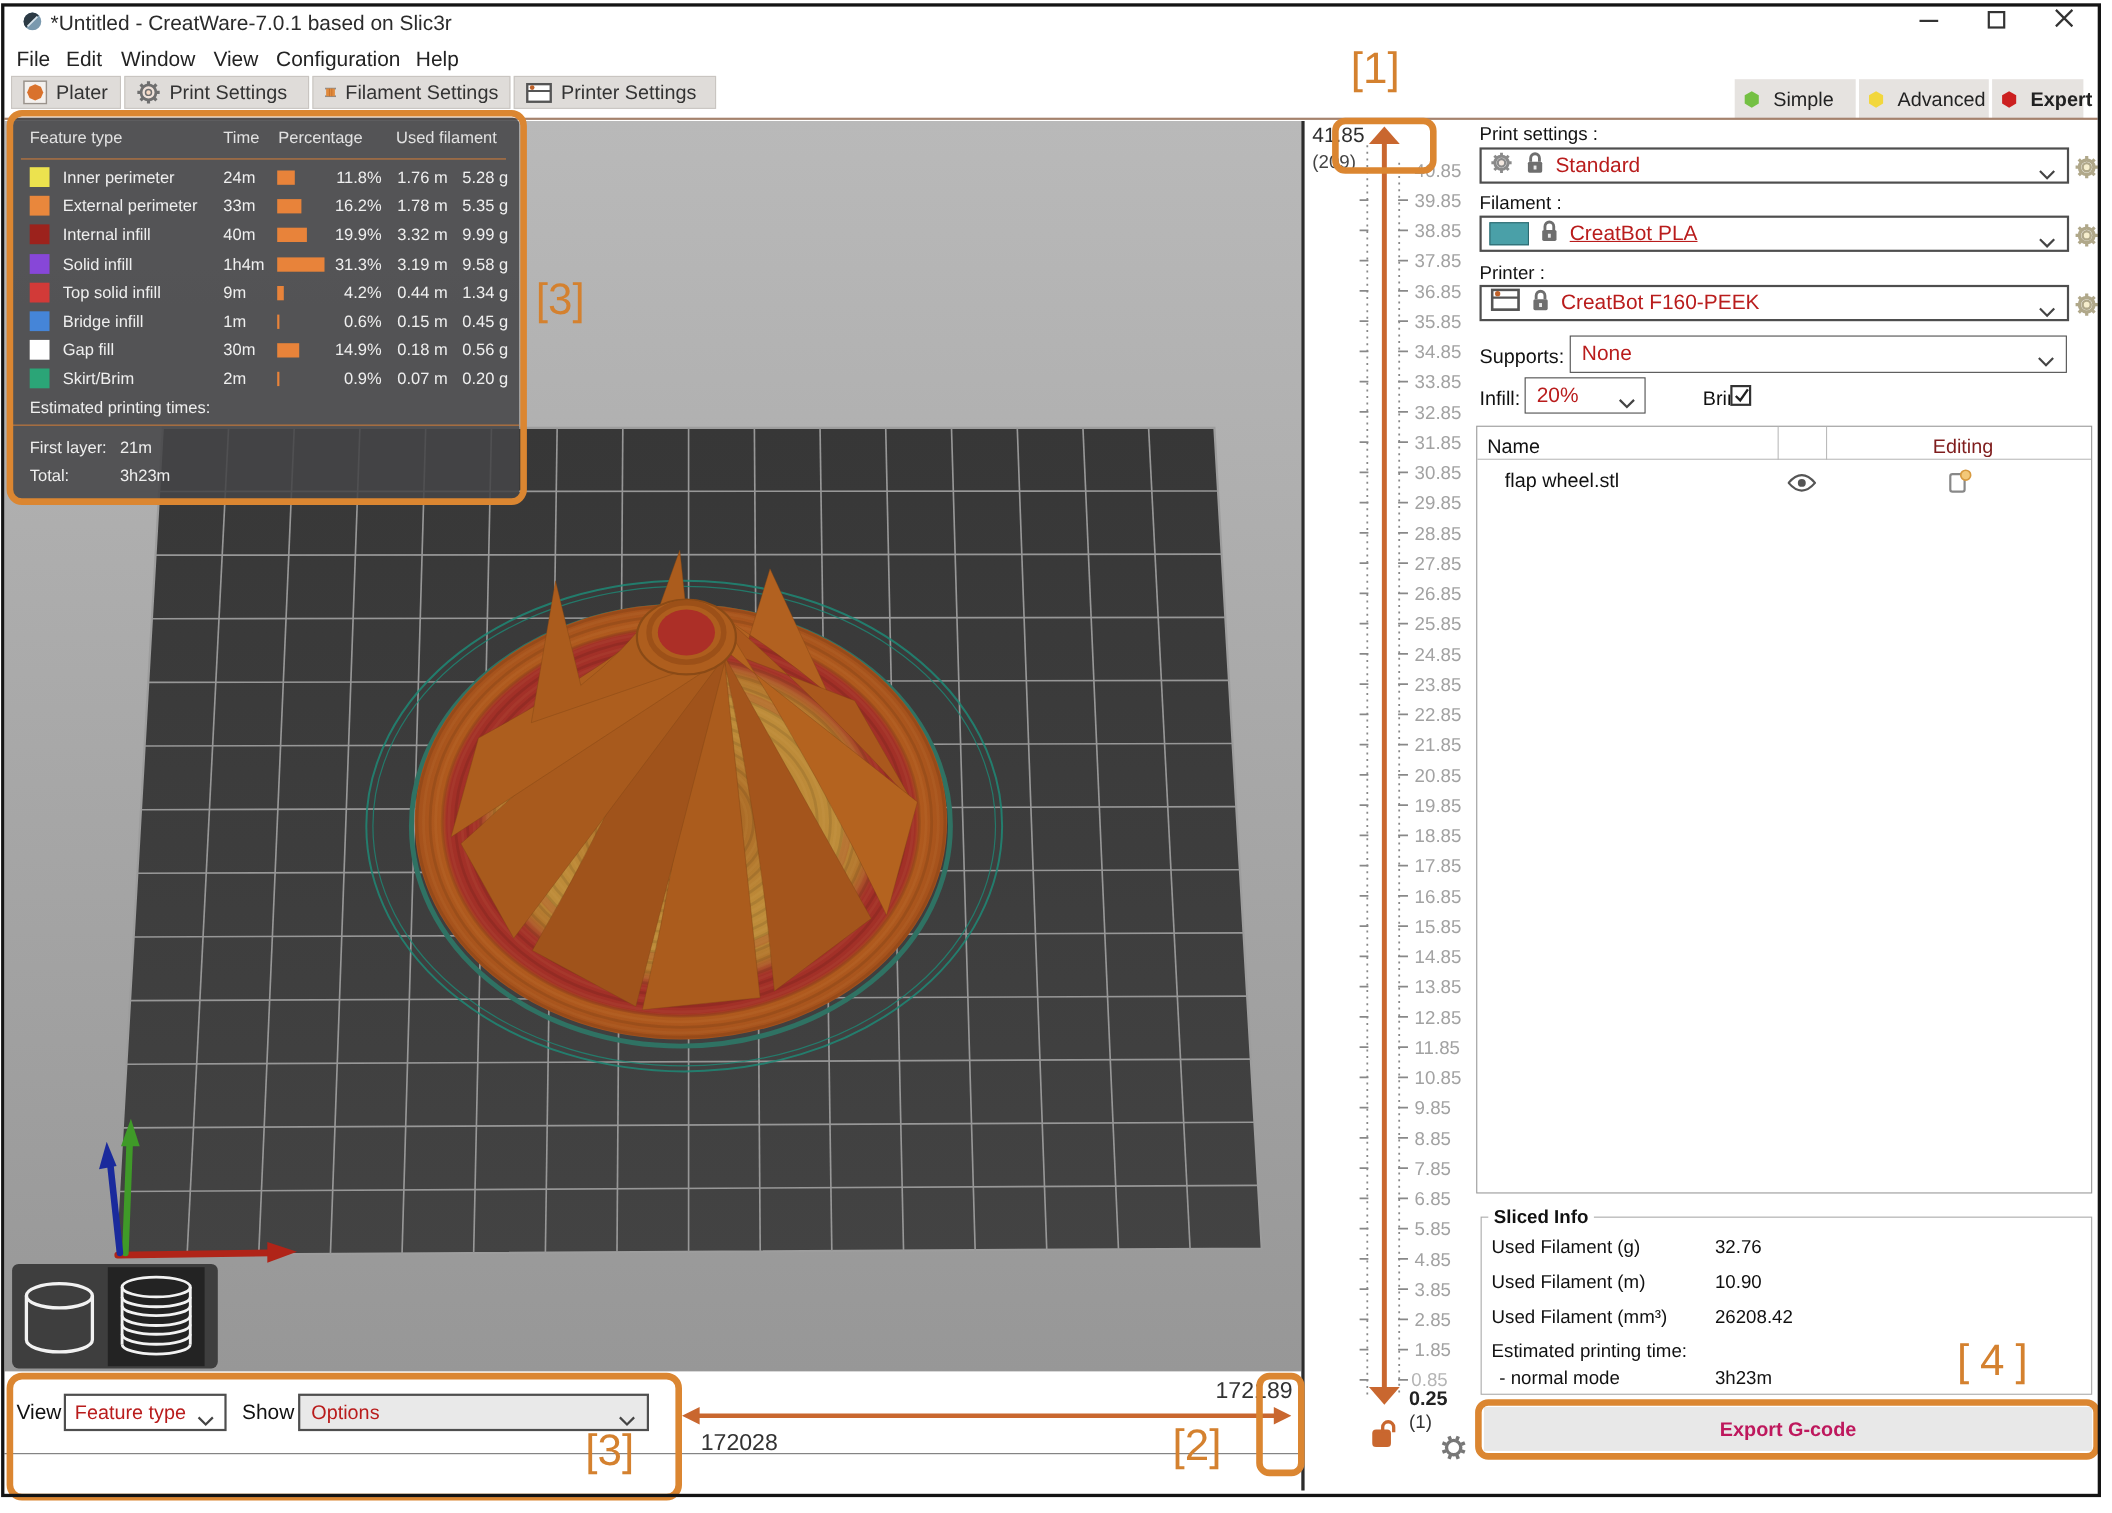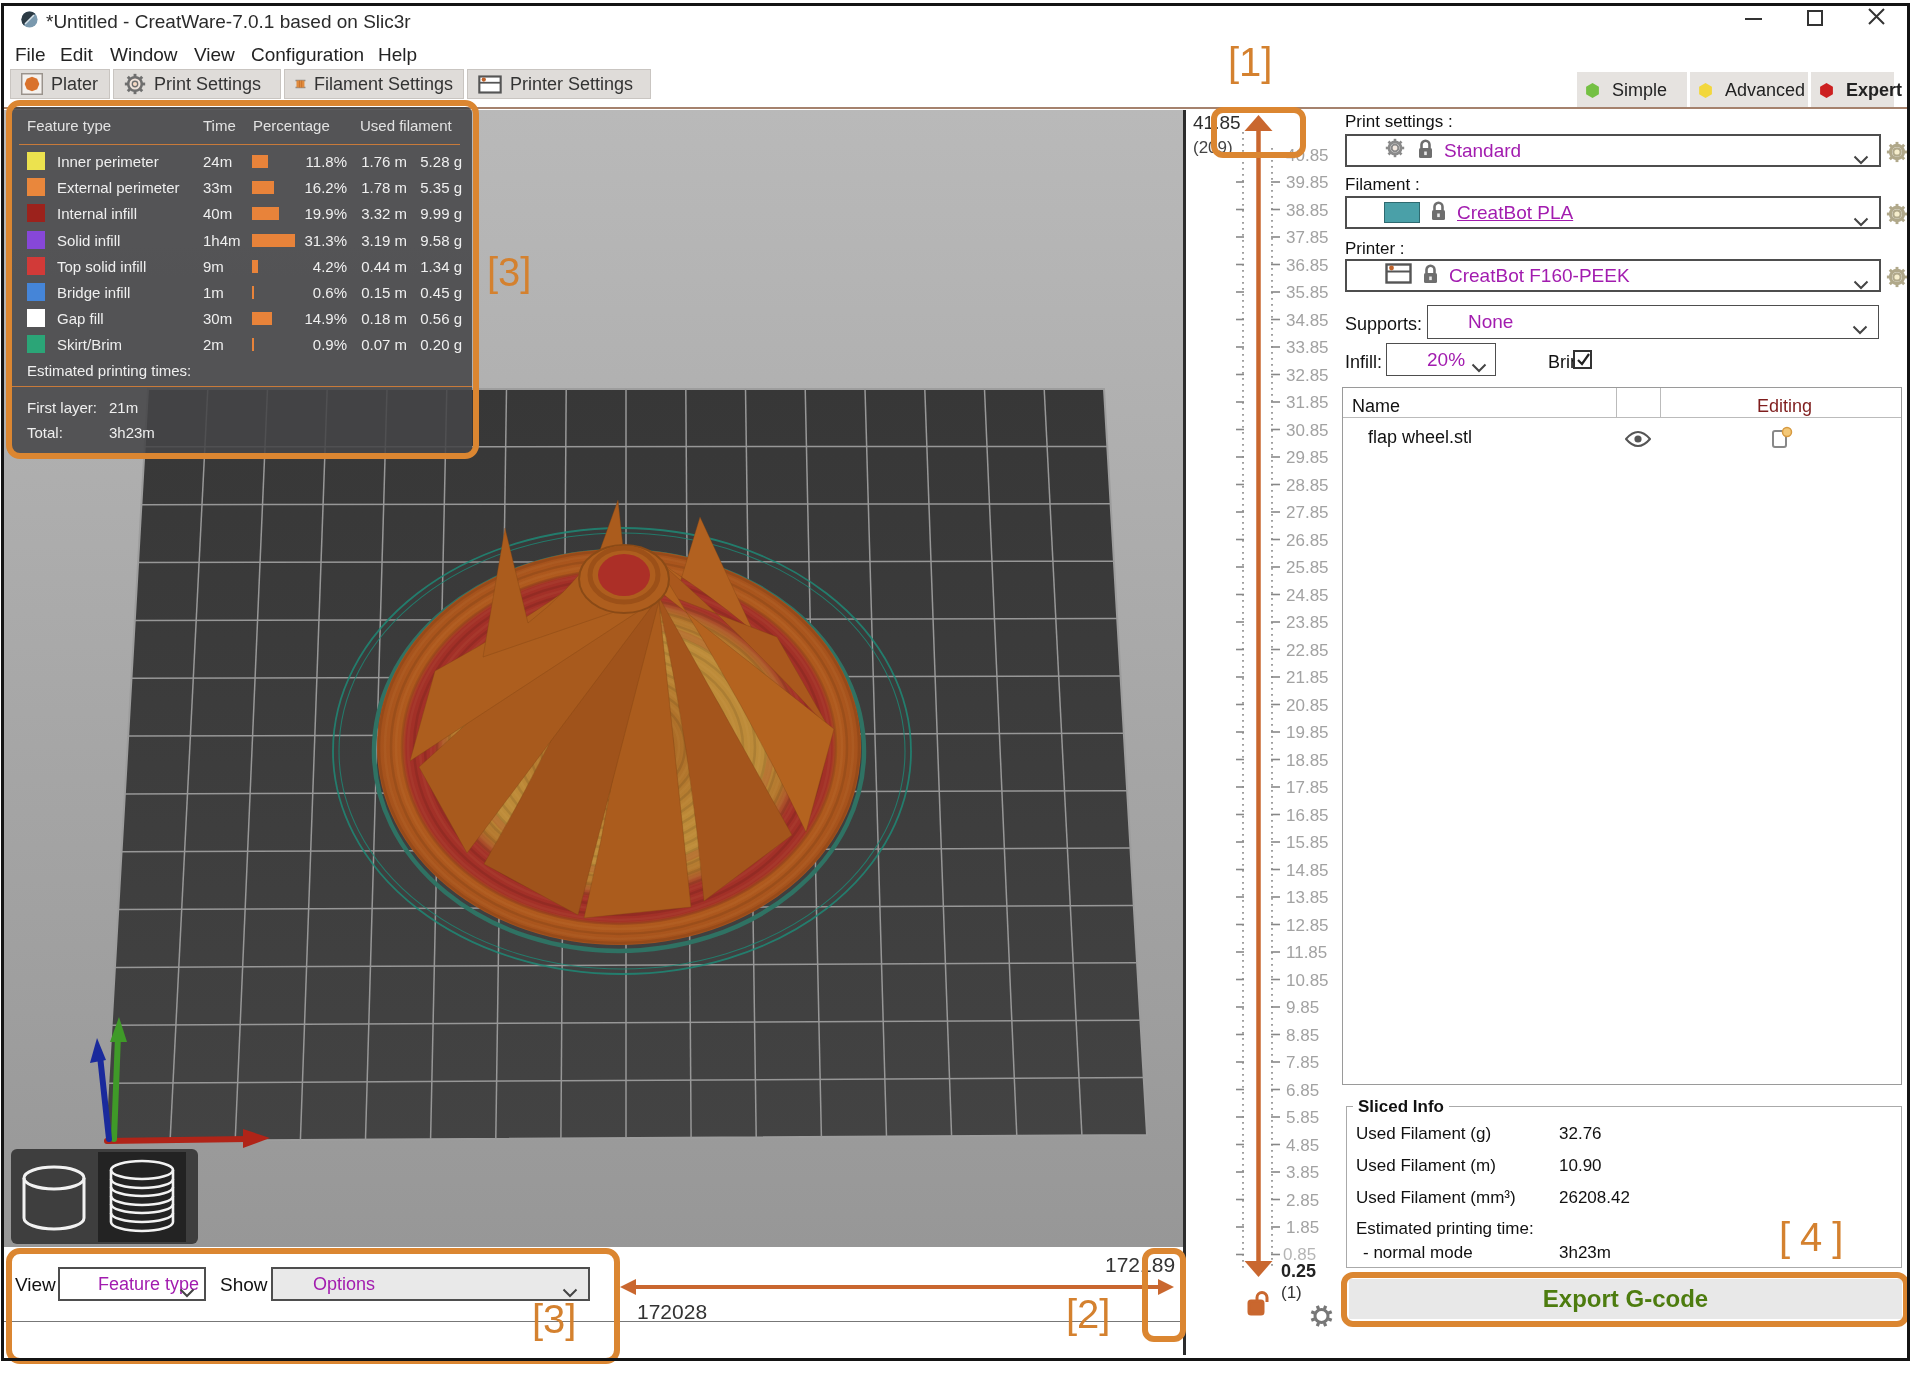--- a/index.html
+++ b/index.html
@@ -15,21 +15,21 @@
 #legend { position:absolute; left:7px; top:107px; width:465px; height:347px; background:rgba(69,69,71,0.87); border-radius:6px; color:#efefef; font-size:15px; }
 #legend .hdr { position:absolute; top:10px; color:#e2e2e2; }
 .lrow { position:absolute; left:0; width:100%; height:22px; }
 .sw { position:absolute; left:20px; top:1px; width:18px; height:18px; }
 .ln { position:absolute; left:50px; top:2px; }
 .lt { position:absolute; left:196px; top:2px; }
 .lb { position:absolute; left:245px; top:4px; height:13px; background:#e8833a; }
 .lp { position:absolute; left:280px; width:60px; text-align:right; top:2px; }
 .lm { position:absolute; left:340px; width:60px; text-align:right; top:2px; }
 .lg { position:absolute; left:398px; width:57px; text-align:right; top:2px; }
-.dd { position:absolute; border:2px solid #4e4e4e; background:#fff; display:flex; align-items:center; font-size:19px; color:#a21caf;padding-left:30px; }
+.dd { position:absolute; border:2px solid #4e4e4e; background:#fff; display:flex; align-items:center; font-size:19px; color:#b91c1c; }
 .lbl { position:absolute; font-size:17px; color:#111; }
 .ann { position:absolute; border:6px solid #db8631; border-radius:14px; }
 .alab { position:absolute; color:#d4812f; font-size:40px; }
 .gearbtn { position:absolute; }
 .num { position:absolute; font-size:21px; color:#333; }
 </style></head>
 <body>
 <div id="win"></div>
 
  <div class="abs" style="left:21px;top:11px;"><svg width="17" height="17" viewBox="0 0 19 19">
@@ -656,21 +656,21 @@
  <div class="abs" style="left:1353px;top:1097px;font-size:17px;font-weight:bold;background:#fff;padding:0 5px;color:#111;">Sliced Info</div>
  <div class="lbl" style="left:1356px;top:1124px;">Used Filament (g)</div>
  <div class="lbl" style="left:1559px;top:1124px;">32.76</div>
  <div class="lbl" style="left:1356px;top:1156px;">Used Filament (m)</div>
  <div class="lbl" style="left:1559px;top:1156px;">10.90</div>
  <div class="lbl" style="left:1356px;top:1188px;">Used Filament (mm³)</div>
  <div class="lbl" style="left:1559px;top:1188px;">26208.42</div>
  <div class="lbl" style="left:1356px;top:1219px;">Estimated printing time:</div>
  <div class="lbl" style="left:1363px;top:1243px;">- normal mode</div>
  <div class="lbl" style="left:1559px;top:1243px;">3h23m</div>
- <div class="abs" style="left:1349px;top:1279px;width:553px;height:40px;background:#e8e8e8;display:flex;align-items:center;justify-content:center;font-size:24px;font-weight:bold;color:#4d7c0f;">Export G-code</div>
+ <div class="abs" style="left:1349px;top:1279px;width:553px;height:40px;background:#e8e8e8;display:flex;align-items:center;justify-content:center;font-size:18px;font-weight:bold;color:#be185d;">Export G-code</div>
 
 <div class="ann" style="left:6px;top:100px;width:473px;height:359px;"></div>
 <div class="alab" style="left:487px;top:250px;">[3]</div>
 <div class="ann" style="left:1211px;top:107px;width:95px;height:51px;border-radius:12px;"></div>
 <div class="alab" style="left:1228px;top:40px;">[1]</div>
 <div class="ann" style="left:6px;top:1248px;width:614px;height:116px;"></div>
 <div class="alab" style="left:532px;top:1297px;">[3]</div>
 <div class="ann" style="left:1142px;top:1248px;width:44px;height:94px;border-radius:12px;"></div>
 <div class="alab" style="left:1066px;top:1292px;">[2]</div>
 <div class="ann" style="left:1341px;top:1272px;width:568px;height:55px;border-radius:12px;"></div>

